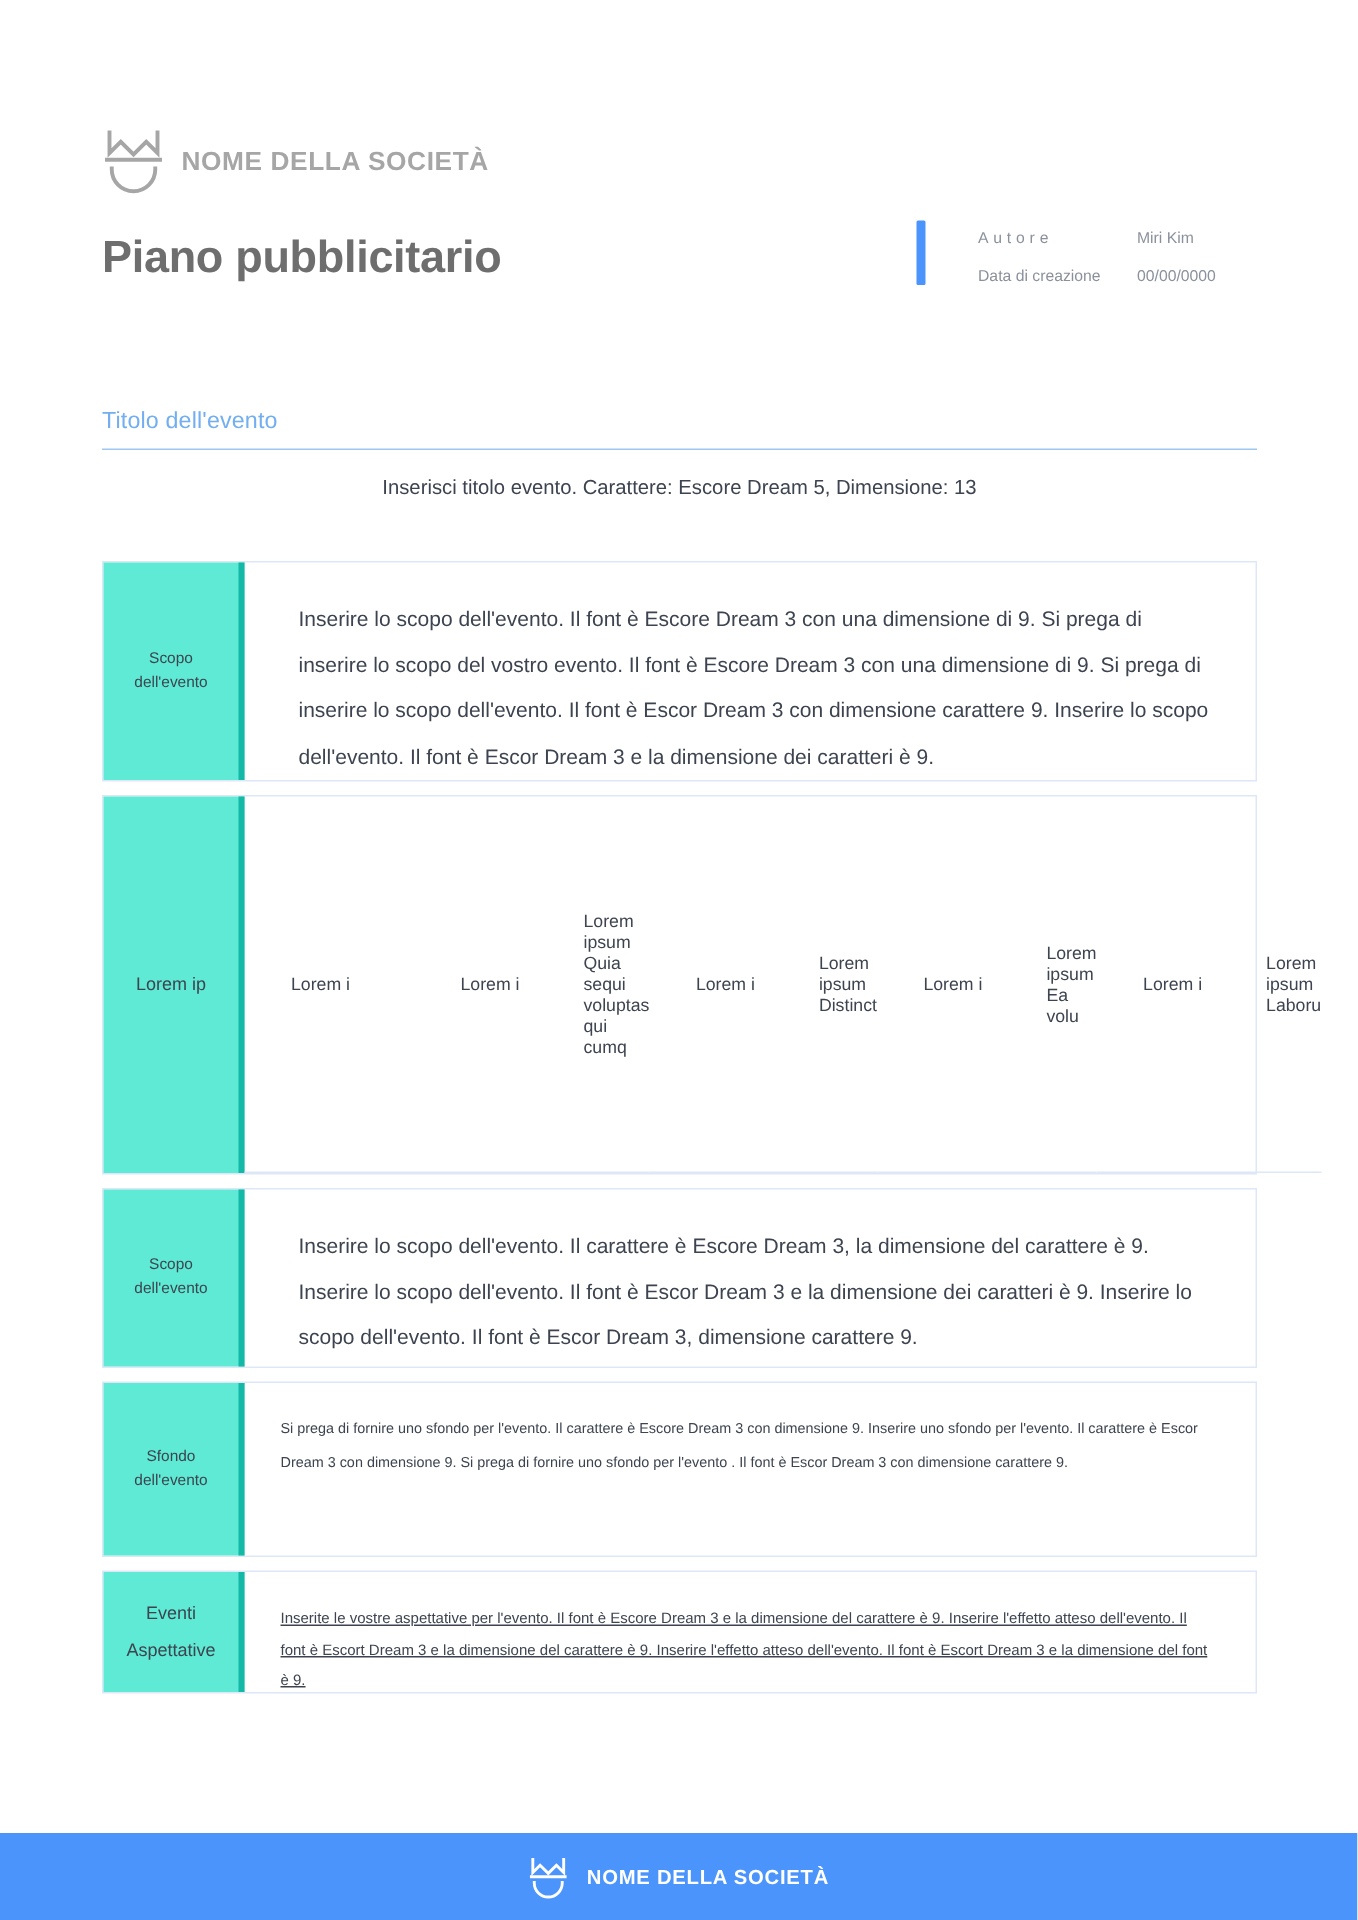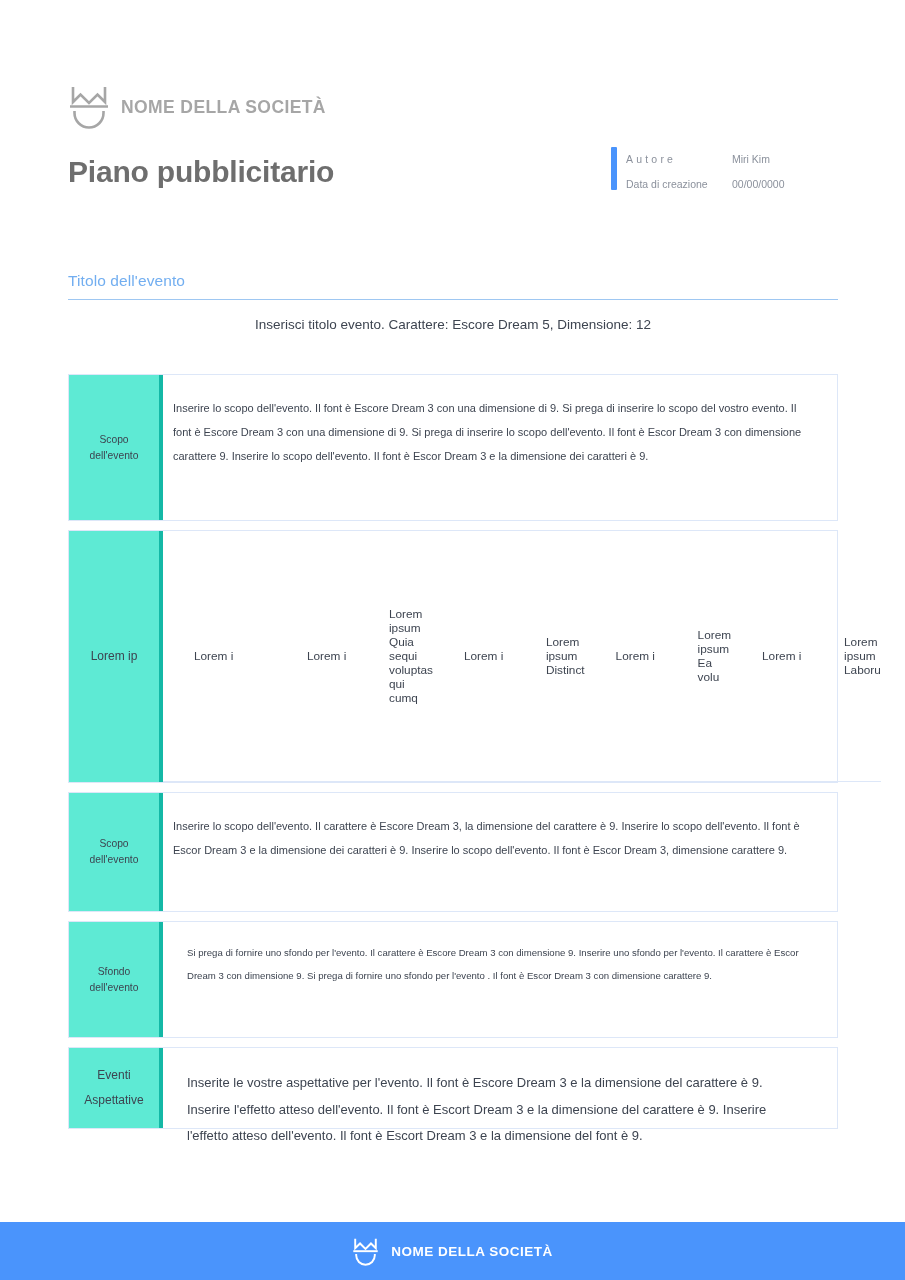--- a/index.html
+++ b/index.html
@@ -56,21 +56,21 @@
     color: #6e6e6e;
     letter-spacing: -0.2px;
   }
 
   
   .meta {
     position: absolute;
     left: 611px;
     top: 147px;
     display: flex;
-    gap: 9px;
+    gap: 35px;
     align-items: stretch;
   }
   .meta-bar {
     width: 6px;
     background: #4a94fc;
     border-radius: 1px;
     flex: 0 0 auto;
   }
   .meta-rows {
     display: flex;
@@ -142,35 +142,36 @@
     text-align: center;
     padding: 6px 5px;
     box-sizing: border-box;
     font-size: 10.5px;
     color: #3d4450;
     line-height: 1.55;
     border-right: 4px solid #14b8a6;
   }
   .block-body {
     flex: 1 1 auto;
-    padding: 22px 30px 22px 10px;
-    box-sizing: border-box;
-    font-size: 11px;
+    padding: 22px 30px 22px 36px;
+    box-sizing: border-box;
+    font-size: 14px;
     line-height: 2.18;
     color: #3d4450;
   }
   .block-body.small {
     font-size: 9.6px;
     line-height: 2.35;
     padding: 20px 30px 20px 24px;
   }
   .block-body.large {
-    font-size: 13px;
+    font-size: 10px;
     line-height: 2.05;
     padding: 22px 30px 22px 24px;
+    text-decoration: underline;
   }
 
   
   .block.purpose-1 { height: 147px; }
   .block.table-block { height: 253px; }
   .block.purpose-2 { height: 120px; }
   .block.background { height: 117px; }
   .block.expectations { height: 82px; }
 
   .block.purpose-1 .block-label,
@@ -260,21 +261,21 @@
       </div>
       <div class="meta-row">
         <span class="meta-label">Data di creazione</span>
         <span class="meta-value">00/00/0000</span>
       </div>
     </div>
   </div>
 
   <div class="section">
     <div class="section-heading">Titolo dell'evento</div>
-    <div class="section-subtitle">Inserisci titolo evento. Carattere: Escore Dream 5, Dimensione: 12</div>
+    <div class="section-subtitle">Inserisci titolo evento. Carattere: Escore Dream 5, Dimensione: 13</div>
   </div>
 
   <div class="blocks">
 
     <div class="block purpose-1">
       <div class="block-label">Scopo dell'evento</div>
       <div class="block-body">Inserire lo scopo dell'evento. Il font è Escore Dream 3 con una dimensione di 9. Si prega di inserire lo scopo del vostro evento. Il font è Escore Dream 3 con una dimensione di 9. Si prega di inserire lo scopo dell'evento. Il font è Escor Dream 3 con dimensione carattere 9. Inserire lo scopo dell'evento. Il font è Escor Dream 3 e la dimensione dei caratteri è 9.</div>
     </div>
 
     <div class="block table-block">

